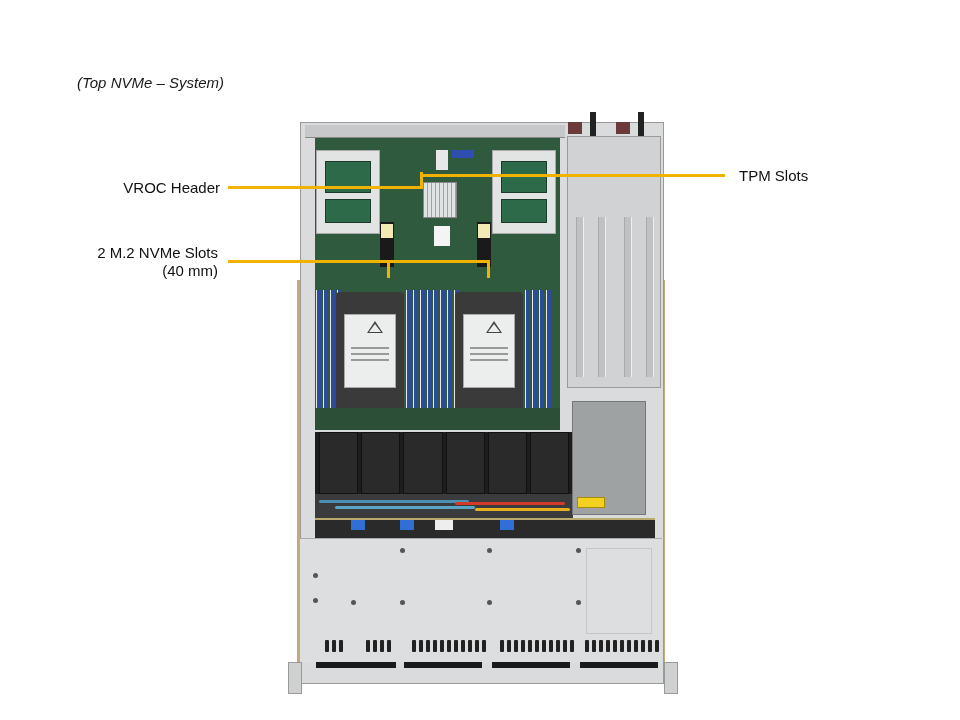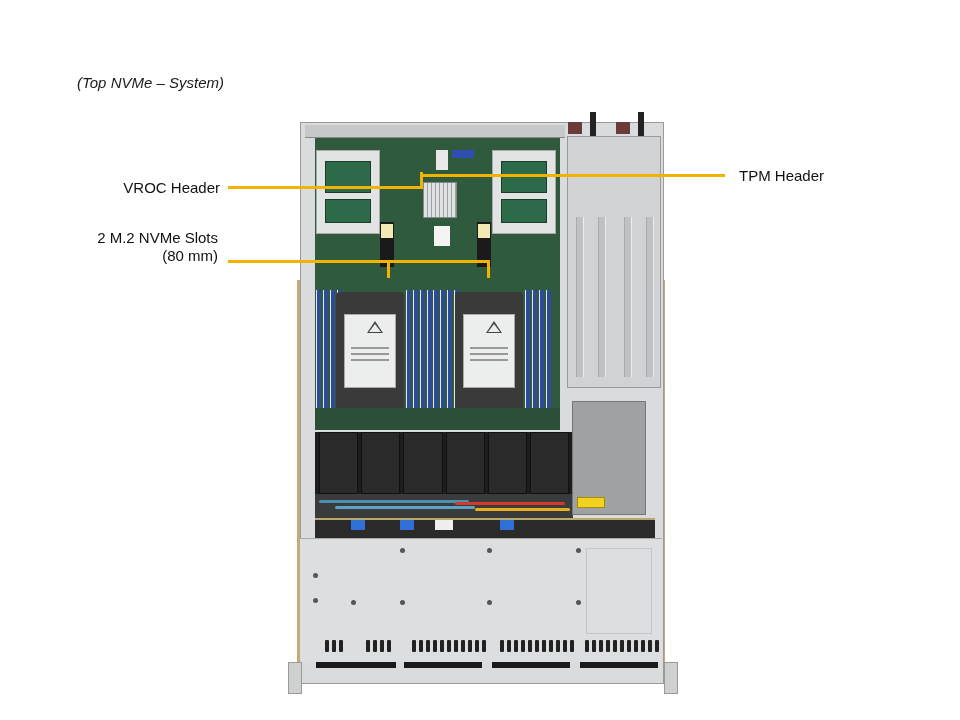--- a/index.html
+++ b/index.html
@@ -233,22 +233,22 @@
   <div class="drive-slot" style="left:580px;width:78px;"></div>
 
   <div class="ear" style="left:288px;"></div>
   <div class="ear" style="left:664px;"></div>
 </div>
 
 <div class="label right" style="left:80px;top:179px;width:140px;">VROC Header</div>
 <div class="leader" style="left:228px;top:186px;width:194px;"></div>
 <div class="leader-v" style="left:420px;top:172px;height:17px;"></div>
 
-<div class="label right" style="left:60px;top:229px;width:158px;">
+<div class="label right" style="left:60px;top:244px;width:158px;">
   <div>2 M.2 NVMe Slots</div>
-  <div>(80 mm)</div>
+  <div>(40 mm)</div>
 </div>
 <div class="leader" style="left:228px;top:260px;width:262px;"></div>
 <div class="leader-v" style="left:387px;top:260px;height:18px;"></div>
 <div class="leader-v" style="left:487px;top:260px;height:18px;"></div>
 
 <div class="leader" style="left:423px;top:174px;width:302px;"></div>
-<div class="label" style="left:739px;top:167px;">TPM Header</div>
+<div class="label" style="left:739px;top:167px;">TPM Slots</div>
 
 </body></html>

